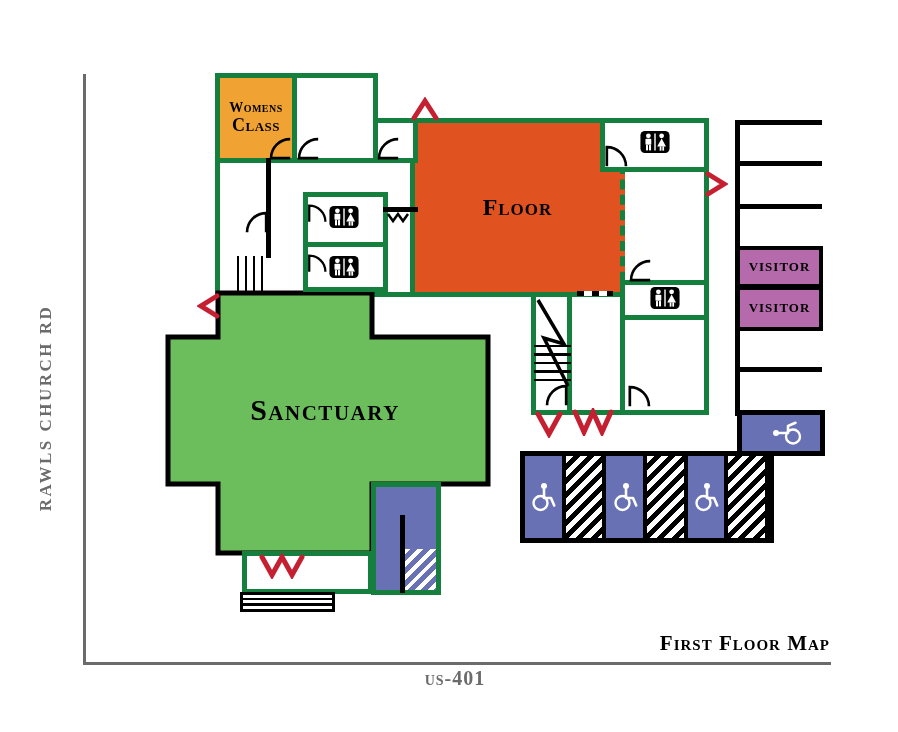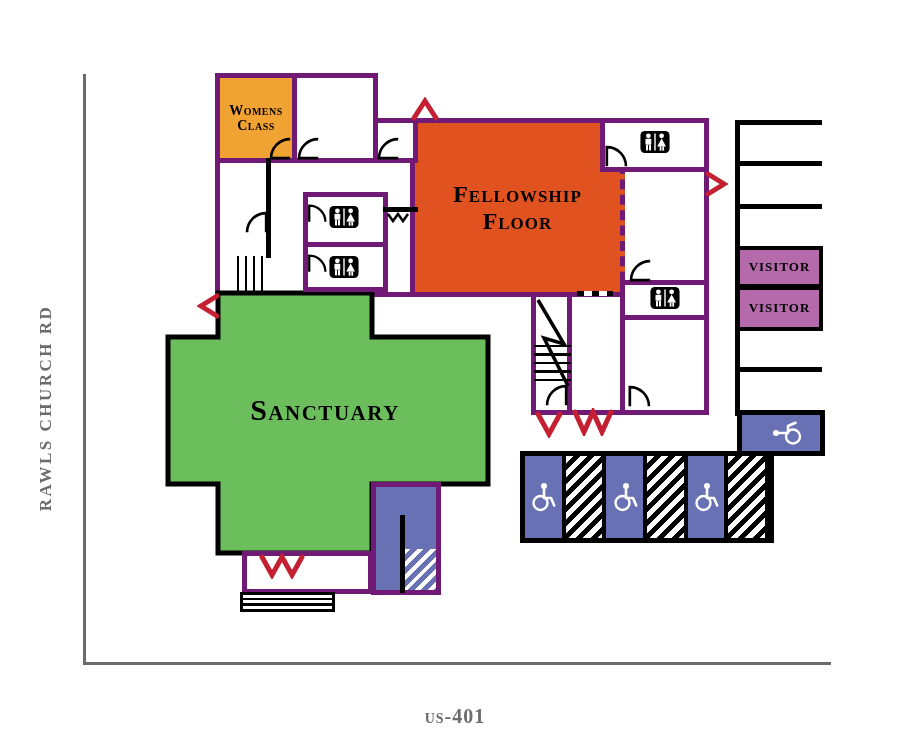--- a/index.html
+++ b/index.html
@@ -1,19 +1,19 @@
 <!DOCTYPE html>
 <html style="--road: #6B6B6B; --door: #C42032; --wall: #000000; --accessible: #6771B4;"><head>
 <meta charset="utf-8">
 <style>
   html,body{margin:0;padding:0;background:#fff;}
   #map{position:relative;width:898px;height:732px;background:#fff;overflow:hidden;
        font-family:"Liberation Serif","DejaVu Serif",serif;}
   .abs{position:absolute;box-sizing:border-box;}
-  .room{border:5px solid #701a75;background:#fff;}
+  .room{border:5px solid #15803d;background:#fff;}
   .wall{background:#000;}
   .lbl{font-variant:small-caps;font-weight:700;color:#000;text-align:center;line-height:1.1;}
   .flexc{display:flex;flex-direction:column;align-items:center;justify-content:center;}
   .gray{color:var(--road,#6B6B6B);}
   .stairs-v{background:repeating-linear-gradient(90deg,#000 0 2.5px,transparent 2.5px 8px);}
   .stairs-h{background:repeating-linear-gradient(180deg,#000 0 2.5px,transparent 2.5px 8.5px);}
   .steps{border:3px solid #000;background:repeating-linear-gradient(180deg,#fff 0 3px,#000 3px 5.5px);}
   .hatch-bw{background:repeating-linear-gradient(135deg,#fff 0 5px,#000 5px 10px);border:4px solid #000;border-top:none;border-bottom:none;}
   .hatch-blue{background:repeating-linear-gradient(135deg,#fff 0 4px,var(--accessible,#6771B4) 4px 9px);}
   .dash-open{background:repeating-linear-gradient(90deg,#000 0 7px,#fff 7px 15px);}
@@ -48,32 +48,32 @@
       <circle cx="10.5" cy="21" r="7" fill="none" stroke="#fff" stroke-width="2.4"></circle>
     </symbol>
   </defs>
 </svg>
 
 <div id="map">
 
   <div class="abs" style="left:83px;top:74px;width:3px;height:590px;background:var(--road,#6B6B6B);"></div>
   <div class="abs" style="left:83px;top:662px;width:748px;height:3px;background:var(--road,#6B6B6B);"></div>
   <div class="abs lbl gray" style="left:46px;top:408px;white-space:nowrap;transform:translate(-50%,-50%) rotate(-90deg);font-size:17px;letter-spacing:2.5px;">RAWLS CHURCH RD</div>
-  <div class="abs lbl gray" style="left:455px;top:716px;transform:translate(-50%,-50%);font-size:20px;letter-spacing:1px;">us-401</div>
+  <div class="abs lbl gray" style="left:455px;top:678px;transform:translate(-50%,-50%);font-size:20px;letter-spacing:1px;">us-401</div>
+  <div class="abs lbl" style="left:530px;top:632px;width:300px;text-align:right;font-size:21px;letter-spacing:1px;">First Floor Map</div>
 
   <div class="abs room" style="left:215px;top:158px;width:203px;height:139px;"></div>
 
   <div class="abs room flexc" style="left: 410px; top: 118px; width: 215px; height: 179px; border-right-style: dashed; background: rgb(224, 82, 31);">
-    <span class="lbl" style="font-size:24px;letter-spacing:1px;">Fellowship</span>
     <span class="lbl" style="font-size:24px;letter-spacing:1px;">Floor</span>
   </div>
 
   <div class="abs room flexc" style="left: 215px; top: 73px; width: 82px; height: 90px; background: rgb(240, 162, 50);">
     <span class="lbl" style="font-size:14px;letter-spacing:.5px;">Womens</span>
-    <span class="lbl" style="font-size:14px;letter-spacing:.5px;">Class</span>
+    <span class="lbl" style="font-size:18px;letter-spacing:.5px;">Class</span>
   </div>
 
   <div class="abs room" style="left:292px;top:73px;width:86px;height:90px;"></div>
   <div class="abs room" style="left:373px;top:118px;width:45px;height:45px;"></div>
 
   <div class="abs room" style="left:600px;top:118px;width:109px;height:54px;"></div>
   <div class="abs room" style="left:625px;top:167px;width:84px;height:118px;border-left:none;"></div>
   <div class="abs room" style="left:620px;top:280px;width:89px;height:40px;"></div>
   <div class="abs room" style="left:620px;top:315px;width:89px;height:100px;"></div>
 

